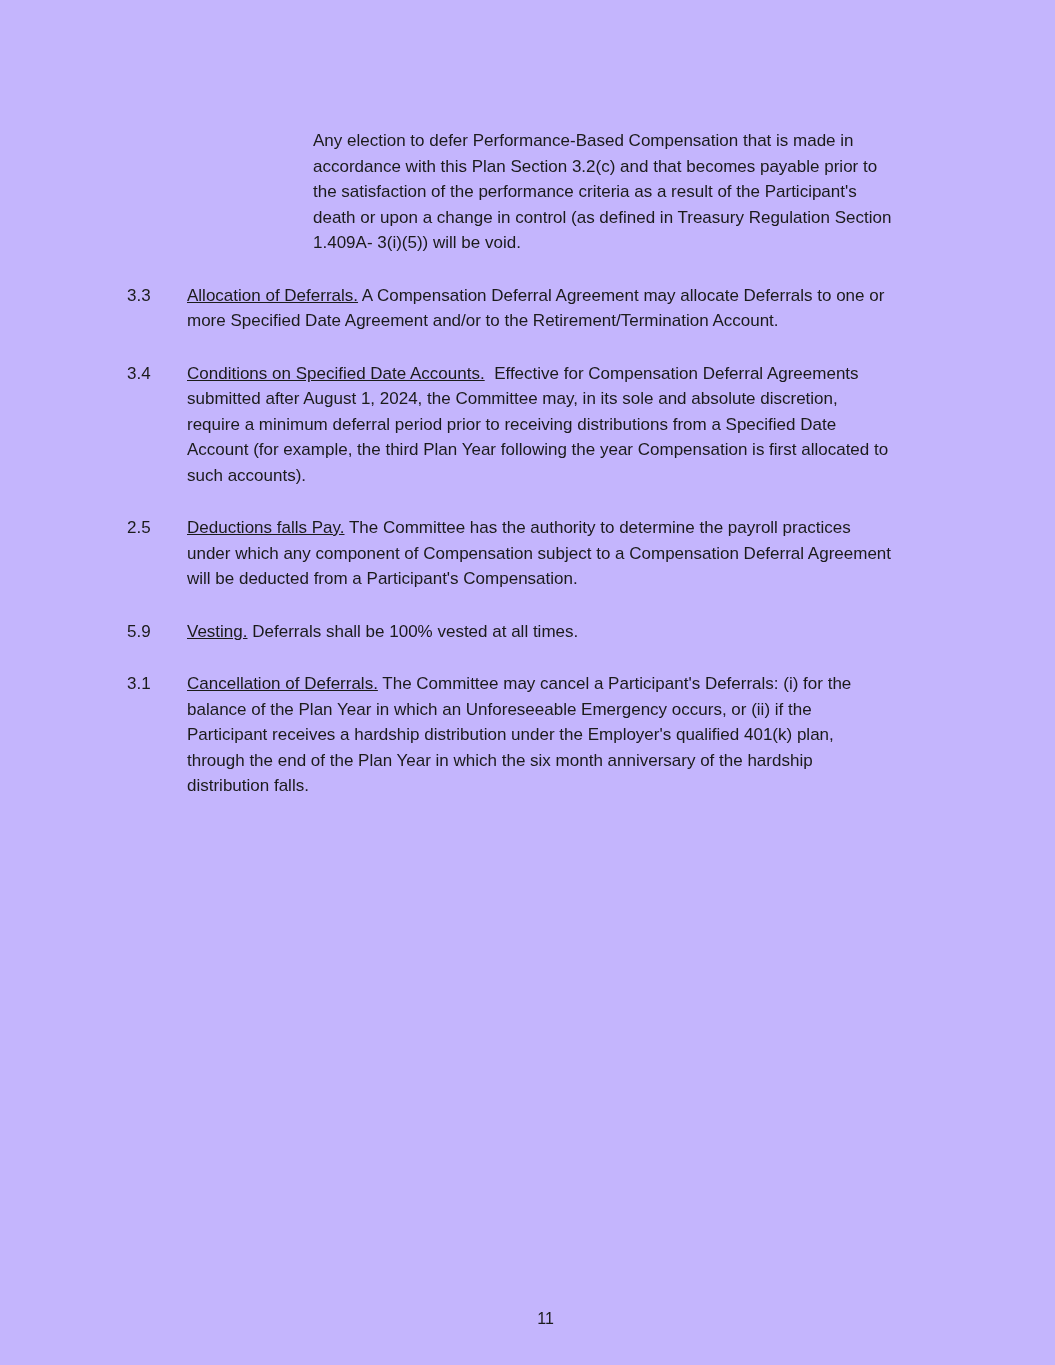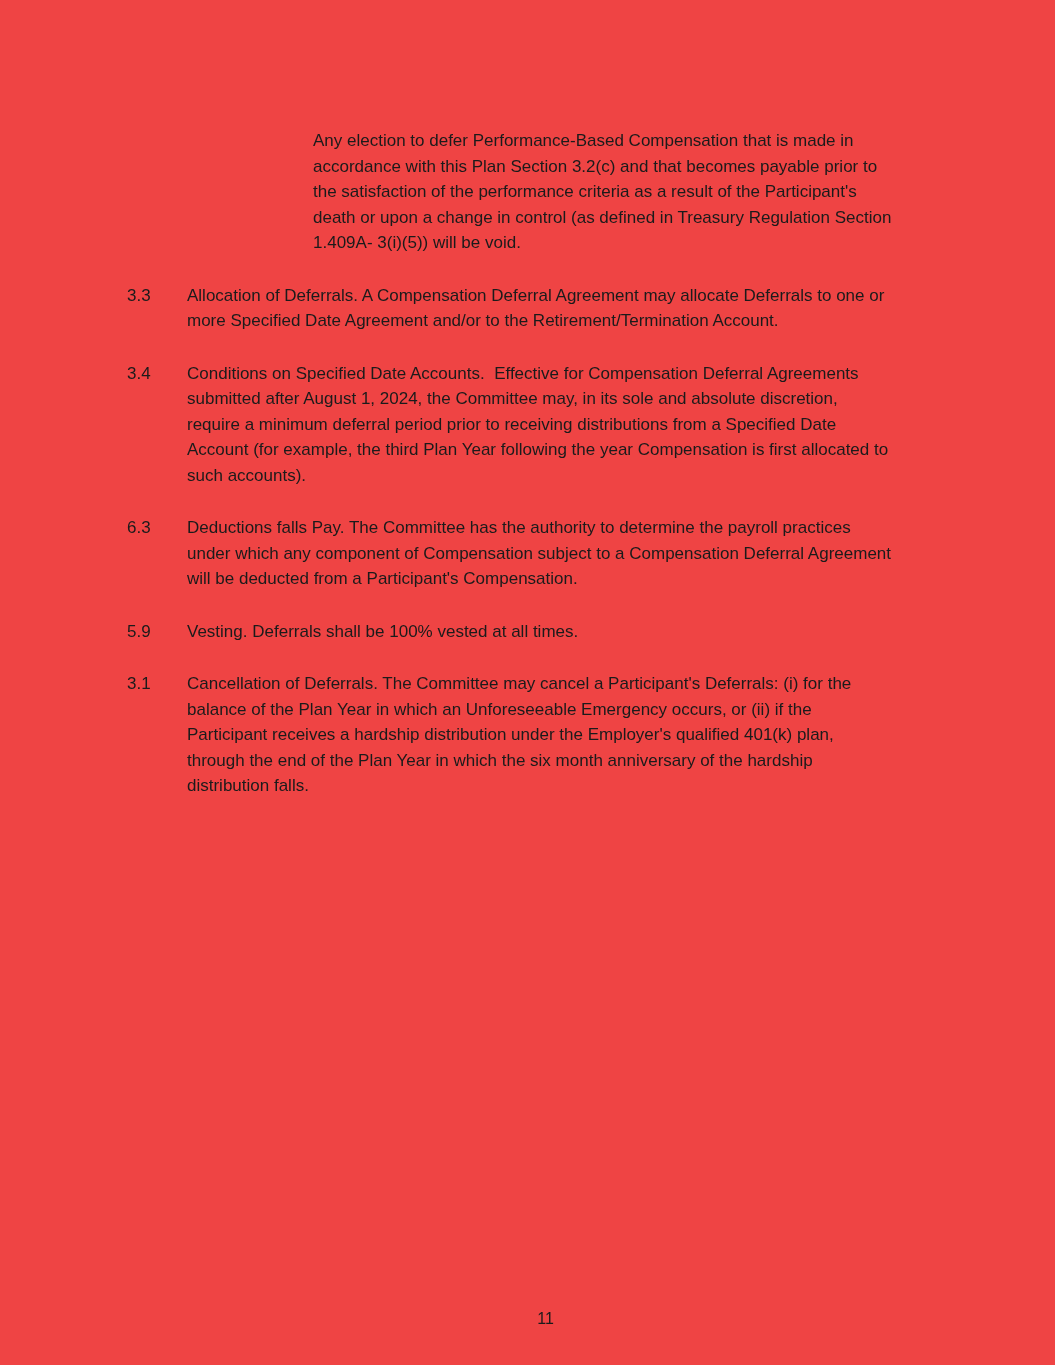--- a/index.html
+++ b/index.html
@@ -4,21 +4,21 @@
 <style>
   html, body {
     margin: 0;
     padding: 0;
     background: #ffffff;
   }
   .page {
     position: relative;
     width: 1055px;
     height: 1365px;
-    background: #ef4444;
+    background: #c4b5fd;
     font-family: "Liberation Sans", sans-serif;
     color: #1b1b1b;
     font-size: 17px;
     line-height: 25.5px;
     box-sizing: border-box;
     padding: 128px 162px 0 127px;
   }
   .intro {
     margin: 0 0 27px 186px;
   }
@@ -33,20 +33,21 @@
   }
   .sec-num {
     flex: 0 0 60px;
     width: 60px;
   }
   .sec-text {
     flex: 1 1 auto;
     margin: 0;
   }
   .sec-heading {
+    text-decoration: underline;
   }
   .page-number {
     position: absolute;
     left: 18px;
     bottom: 34px;
     width: 100%;
     text-align: center;
     font-size: 16px;
   }
 </style>
@@ -63,21 +64,21 @@
     <span class="sec-num">3.3</span>
     <p class="sec-text"><span class="sec-heading">Allocation of Deferrals.</span> <span>A Compensation Deferral Agreement may allocate Deferrals to one or more Specified Date Agreement and/or to the Retirement/Termination Account.</span></p>
   </div>
 
   <div class="section">
     <span class="sec-num">3.4</span>
     <p class="sec-text"><span class="sec-heading">Conditions on Specified Date Accounts.</span>&nbsp; <span>Effective for Compensation Deferral Agreements submitted after August 1, 2024, the Committee may, in its sole and absolute discretion, require a minimum deferral period prior to receiving distributions from a Specified Date Account (for example, the third Plan Year following the year Compensation is first allocated to such accounts).</span></p>
   </div>
 
   <div class="section">
-    <span class="sec-num">6.3</span>
+    <span class="sec-num">2.5</span>
     <p class="sec-text"><span class="sec-heading">Deductions falls Pay.</span> <span>The Committee has the authority to determine the payroll practices under which any component of Compensation subject to a Compensation Deferral Agreement will be deducted from a Participant's Compensation.</span></p>
   </div>
 
   <div class="section">
     <span class="sec-num">5.9</span>
     <p class="sec-text"><span class="sec-heading">Vesting.</span> <span>Deferrals shall be 100% vested at all times.</span></p>
   </div>
 
   <div class="section">
     <span class="sec-num">3.1</span>

